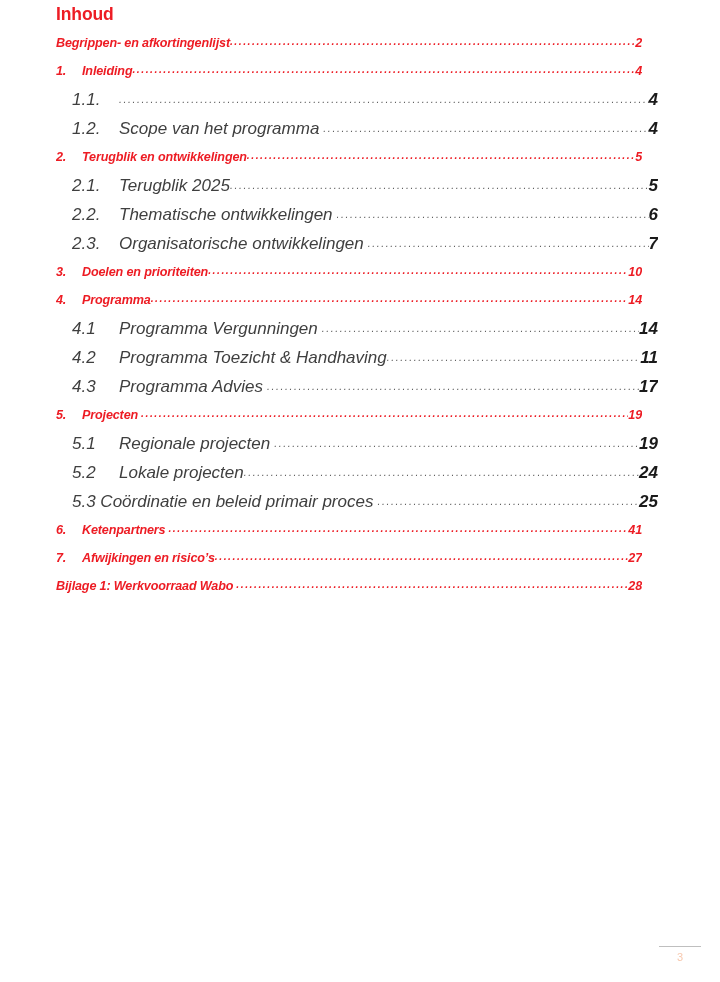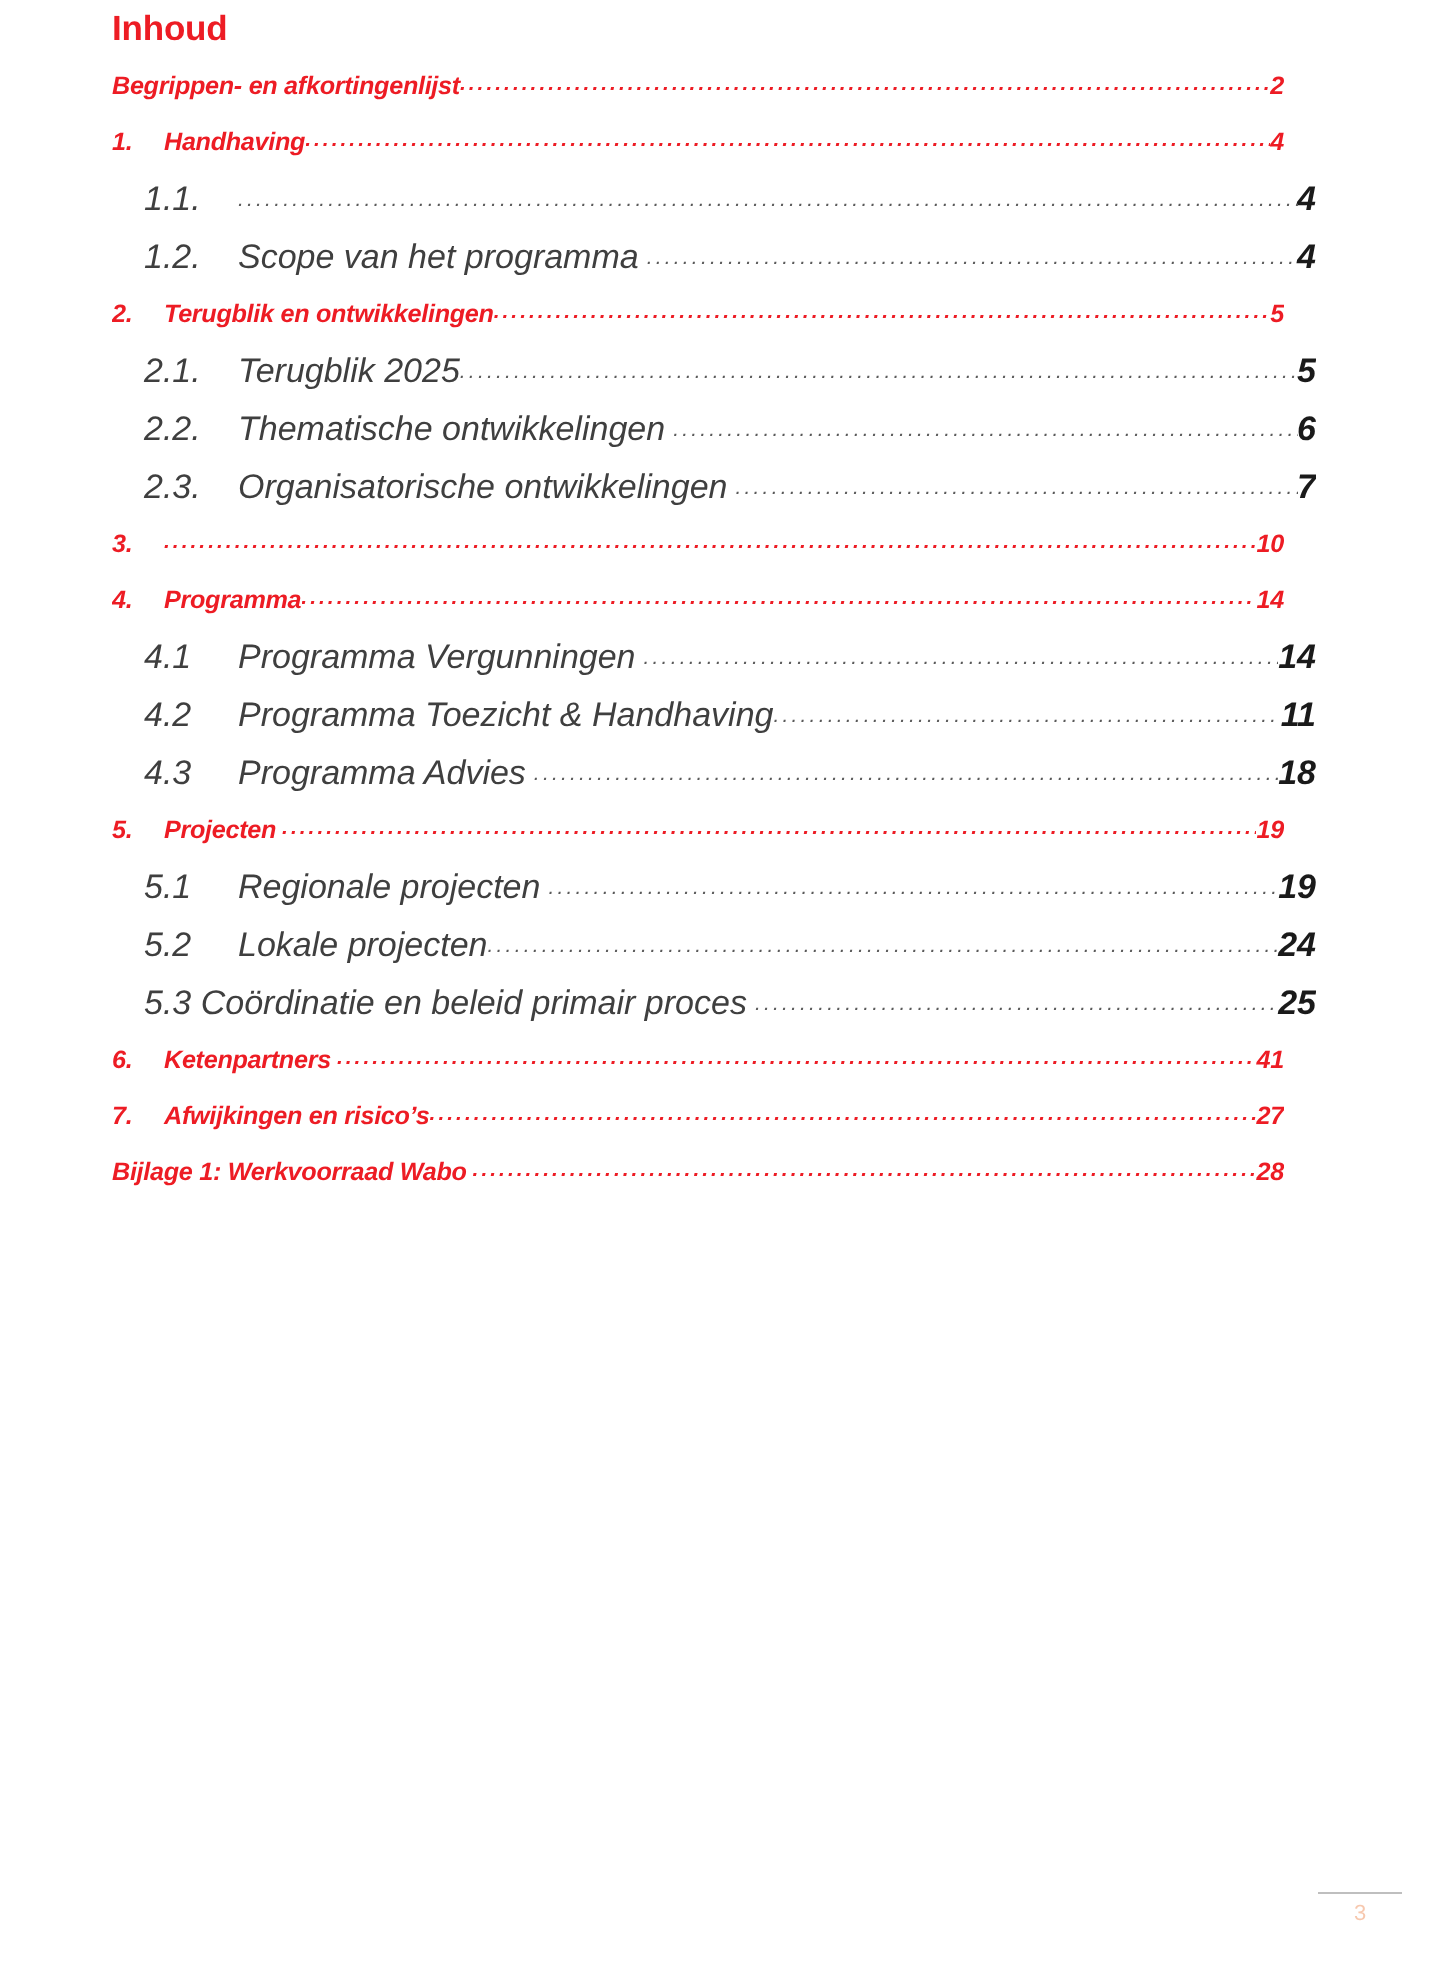--- a/index.html
+++ b/index.html
@@ -151,21 +151,21 @@
     <div class="toc-heading">Inhoud</div>
 
     <div id="toc-list">
         <div class="toc-row lvl1 tight nonum">
           <span class="toc-label">Begrippen- en afkortingenlijst</span>
           <span class="toc-leader"></span>
           <span class="toc-page">2</span>
         </div>
         <div class="toc-row lvl1 tight">
           <span class="toc-num">1.</span>
-          <span class="toc-label">Handhaving</span>
+          <span class="toc-label">Inleiding</span>
           <span class="toc-leader"></span>
           <span class="toc-page">4</span>
         </div>
         <div class="toc-row lvl2">
           <span class="toc-num">1.1.</span>
           <span class="toc-leader"></span>
           <span class="toc-page">4</span>
         </div>
         <div class="toc-row lvl2">
           <span class="toc-num">1.2.</span>
@@ -192,20 +192,21 @@
           <span class="toc-page">6</span>
         </div>
         <div class="toc-row lvl2">
           <span class="toc-num">2.3.</span>
           <span class="toc-label">Organisatorische ontwikkelingen</span>
           <span class="toc-leader"></span>
           <span class="toc-page">7</span>
         </div>
         <div class="toc-row lvl1 tight">
           <span class="toc-num">3.</span>
+          <span class="toc-label">Doelen en prioriteiten</span>
           <span class="toc-leader"></span>
           <span class="toc-page">10</span>
         </div>
         <div class="toc-row lvl1 tight">
           <span class="toc-num">4.</span>
           <span class="toc-label">Programma</span>
           <span class="toc-leader"></span>
           <span class="toc-page">14</span>
         </div>
         <div class="toc-row lvl2">
@@ -217,21 +218,21 @@
         <div class="toc-row lvl2 tight">
           <span class="toc-num">4.2</span>
           <span class="toc-label">Programma Toezicht &amp; Handhaving</span>
           <span class="toc-leader"></span>
           <span class="toc-page">11</span>
         </div>
         <div class="toc-row lvl2">
           <span class="toc-num">4.3</span>
           <span class="toc-label">Programma Advies</span>
           <span class="toc-leader"></span>
-          <span class="toc-page">18</span>
+          <span class="toc-page">17</span>
         </div>
         <div class="toc-row lvl1">
           <span class="toc-num">5.</span>
           <span class="toc-label">Projecten</span>
           <span class="toc-leader"></span>
           <span class="toc-page">19</span>
         </div>
         <div class="toc-row lvl2">
           <span class="toc-num">5.1</span>
           <span class="toc-label">Regionale projecten</span>

